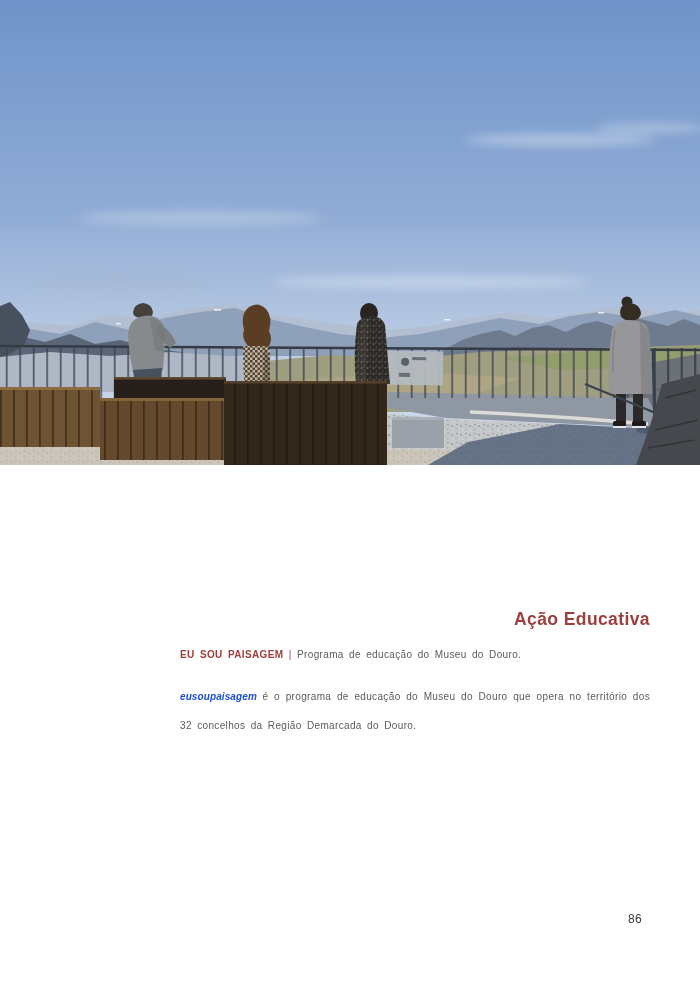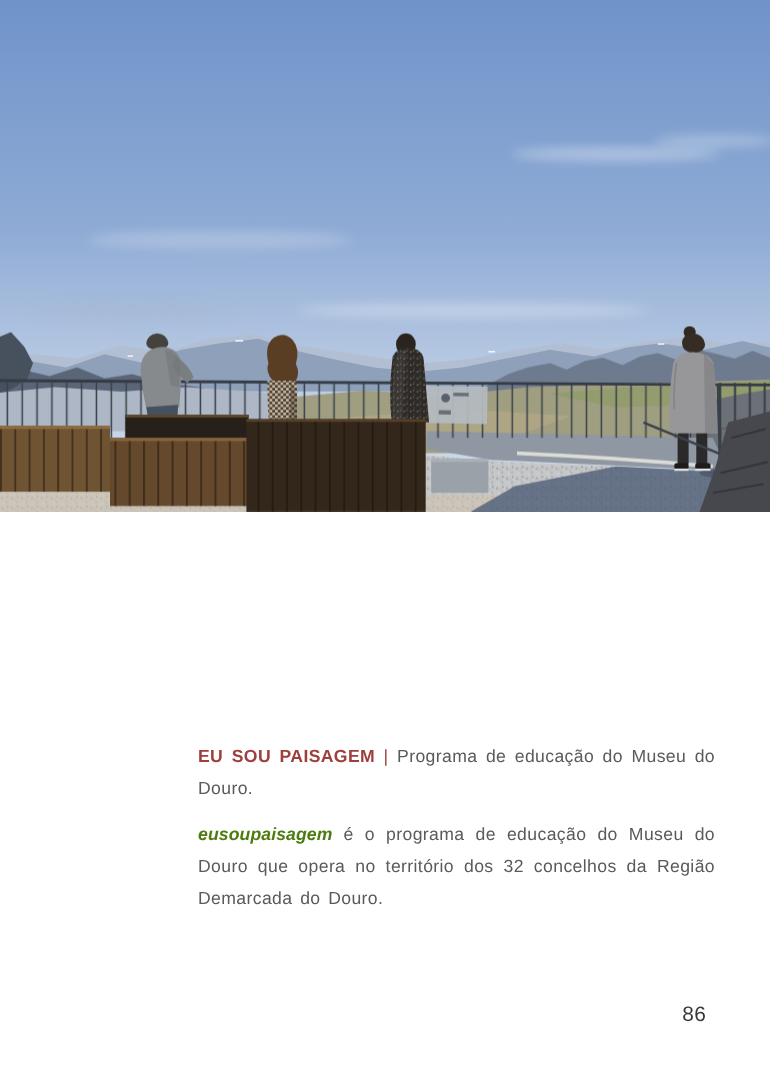--- a/index.html
+++ b/index.html
@@ -9,31 +9,31 @@
   }
   .page{position:absolute;inset:0;background:#ffffff;}
   .photo{position:absolute;top:0;left:0;width:700px;height:465px;display:block;}
   .photo svg{display:block;}
   .heading{
     position:absolute;top:592px;left:180px;width:470px;
     text-align:right;font-size:17.5px;font-weight:bold;color:#9d403d;
     letter-spacing:0.4px;line-height:24px;
   }
   .body-copy{
-    position:absolute;top:674px;left:180px;width:470px;
-    font-size:16px;color:#5a5a5c;letter-spacing:0.35px;word-spacing:2.2px;
+    position:absolute;top:640px;left:180px;width:470px;
+    font-size:10px;color:#5a5a5c;letter-spacing:0.35px;word-spacing:2.2px;
     line-height:29px;
   }
   .body-copy p{margin:0 0 13px 0;text-align:justify;text-align-last:left;}
   .lead-maroon{color:#9d403d;font-weight:bold;}
   .sep-maroon{color:#9d403d;}
-  .lead-ital{font-weight:bold;font-style:italic;color:#4d7c0f;letter-spacing:0.1px;}
+  .lead-ital{font-weight:bold;font-style:italic;color:#1d4ed8;letter-spacing:0.1px;}
   .page-number{
     position:absolute;top:912px;right:58px;
-    font-size:19px;color:#39393b;letter-spacing:0.3px;
+    font-size:12px;color:#39393b;letter-spacing:0.3px;
   }
 </style>
 </head>
 <body>
 
 <div class="page">
 
   <figure class="photo" style="margin:0" aria-label="Four visitors leaning on a metal railing at a gravel viewpoint terrace with dark wooden planter benches, overlooking hazy Douro mountains under a blue sky">
     <svg width="700" height="465" viewBox="0 0 700 465" xmlns="http://www.w3.org/2000/svg">
       <defs>
@@ -191,20 +191,21 @@
 
       <g>
         <rect x="392" y="417" width="52" height="31" fill="#9aa1a9"></rect>
         <rect x="392" y="417" width="52" height="3" fill="#aab0b7"></rect>
         <path d="M662,384 L700,374 L700,465 L636,465 L650,426 Z" fill="#46484d"></path>
         <path d="M665,398 L696,390 M655,430 L698,420 M648,448 L694,440" stroke="#313338" stroke-width="1.5" fill="none"></path>
       </g>
     </svg>
   </figure>
 
+  <h2 class="heading">Ação Educativa</h2>
 
   <div class="body-copy">
     <p><span class="lead-maroon">EU SOU PAISAGEM</span> <span class="sep-maroon">|</span> <span>Programa de educação do Museu do Douro.</span></p>
 
     <p><span class="lead-ital">eusoupaisagem</span> <span>é o programa de educação do Museu do Douro que opera no território dos 32 concelhos da Região Demarcada do Douro.</span></p>
 
   </div>
 
   <div class="page-number">86</div>
 

